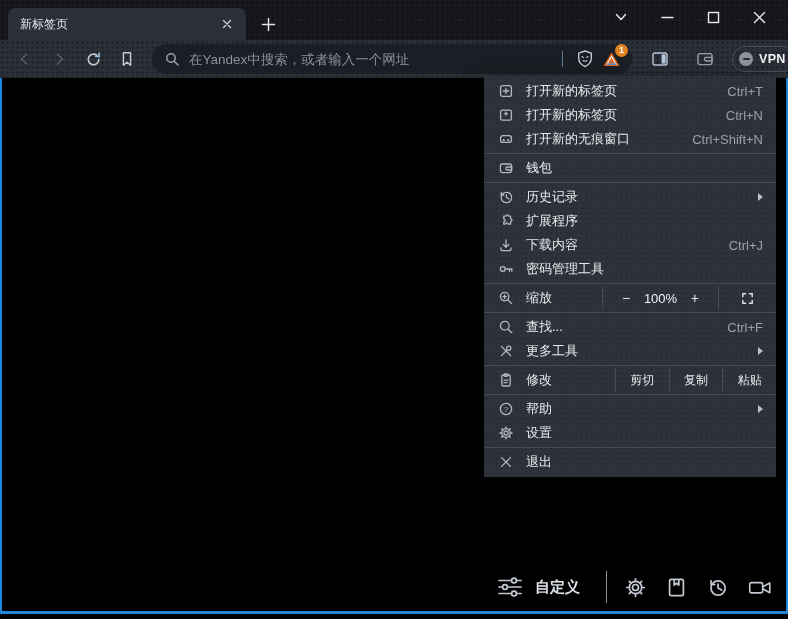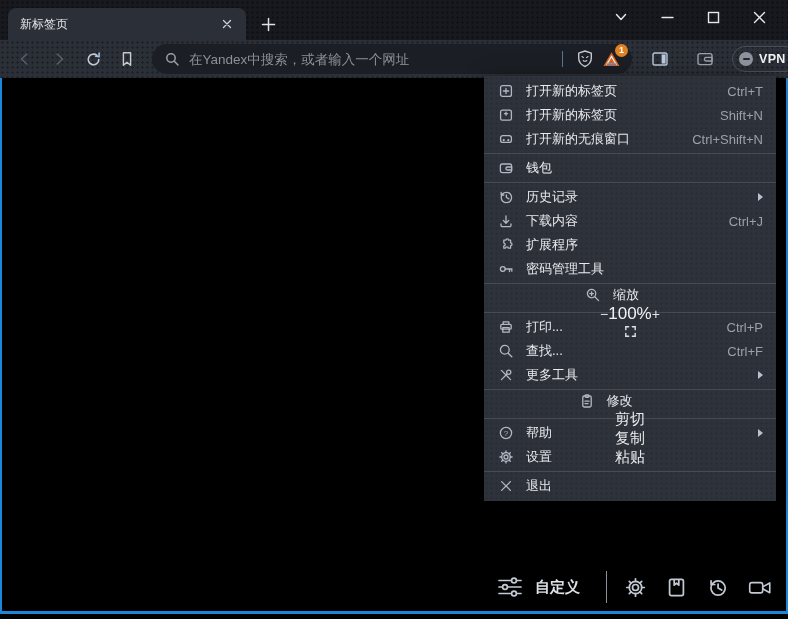--- a/index.html
+++ b/index.html
@@ -66,28 +66,28 @@
     background-size:5px 5px; }
   .mrow { display:flex; align-items:center; height:24px; padding:0 13px 0 14px;
     font-size:13px; color:#e8eaed; cursor:pointer; }
   .mi { display:flex; width:16px; height:16px; margin-right:12px; flex:0 0 auto; }
   .mlabel { white-space:nowrap;text-align:right; }
   .msc { margin-left:auto; font-size:13px; color:#9aa1ab; padding-left:10px; white-space:nowrap;text-align:center; }
   .marrow { margin-left:auto; width:0; height:0; border-left:5px solid #b6c2d0;
     border-top:4px solid transparent; border-bottom:4px solid transparent; }
   .msep { height:1px; background:#474c53; margin:2px 0; }
   .vsep { width:1px; align-self:stretch; background:#474c53; flex:0 0 auto; }
-  .zrow, .erow { padding:0;flex-direction:column; }
+  .zrow, .erow { padding:0; }
   .zl { display:flex; align-items:center; padding-left:14px; width:118px; }
   .zc { flex:1; display:flex; align-items:center; justify-content:space-between; padding:0 19px; }
   .zbtn { font-size:14px; color:#dfe3e8; cursor:pointer; }
-  .zval { font-size:17px; color:#f0f2f4; }
+  .zval { font-size:13px; color:#f0f2f4; }
   .zf { width:57px; display:flex; align-items:center; justify-content:center; cursor:pointer; }
   .el { display:flex; align-items:center; padding-left:14px; width:131px; }
-  .ebtn { flex:1; text-align:center; font-size:15px; color:#e8eaed; cursor:pointer; }
+  .ebtn { flex:1; text-align:center; font-size:12px; color:#e8eaed; cursor:pointer; }
 </style>
 </head>
 <body>
 
 <div class="window">
 
   <div class="titlebar dots">
     <div class="tab">
       <span class="tab-title">新标签页</span>
       <span class="tab-close">
@@ -254,21 +254,21 @@
         <span class="msc">Ctrl+T</span>
       </div>
       <div class="mrow">
         <span class="mi">
           <svg viewBox="0 0 16 16" width="16" height="16" fill="none" stroke="#b2b8c2" stroke-width="1.3" stroke-linecap="round" stroke-linejoin="round">
             <rect x="2.6" y="3.2" width="10.8" height="10" rx="1.6"></rect>
             <path d="M8 5.2 V8.2 M6.5 6.7 H9.5"></path>
           </svg>
         </span>
         <span class="mlabel">打开新的标签页</span>
-        <span class="msc">Shift+N</span>
+        <span class="msc">Ctrl+N</span>
       </div>
       <div class="mrow">
         <span class="mi">
           <svg viewBox="0 0 16 16" width="16" height="16" fill="none" stroke="#b2b8c2" stroke-width="1.3" stroke-linecap="round" stroke-linejoin="round">
             <rect x="2.6" y="4.6" width="10.8" height="6.8" rx="2.2"></rect>
             <circle cx="5.7" cy="9.2" r="1.1" fill="#b2b8c2" stroke="none"></circle>
             <circle cx="10.3" cy="9.2" r="1.1" fill="#b2b8c2" stroke="none"></circle>
           </svg>
         </span>
         <span class="mlabel">打开新的无痕窗口</span>
@@ -292,34 +292,34 @@
             <path d="M8.4 5.8 V8.5 L10.9 9.9"></path>
             <path d="M3.2 3.4 V6 H5.8"></path>
           </svg>
         </span>
         <span class="mlabel">历史记录</span>
         <span class="marrow"></span>
       </div>
       <div class="mrow">
         <span class="mi">
           <svg viewBox="0 0 16 16" width="16" height="16" fill="none" stroke="#b2b8c2" stroke-width="1.3" stroke-linecap="round" stroke-linejoin="round">
+            <path d="M5.8 3.2 h2 a1.4 1.4 0 1 1 2.8 0 h2 v2.6 a1.4 1.4 0 1 1 0 2.8 v2.6 h-2.3 a1.4 1.4 0 1 0 -2.8 0 H5.8 v-2.3 a1.4 1.4 0 1 0 0 -2.8 z"></path>
+          </svg>
+        </span>
+        <span class="mlabel">扩展程序</span>
+      </div>
+      <div class="mrow">
+        <span class="mi">
+          <svg viewBox="0 0 16 16" width="16" height="16" fill="none" stroke="#b2b8c2" stroke-width="1.3" stroke-linecap="round" stroke-linejoin="round">
             <path d="M8 2.8 V9.8 M5.3 7.4 L8 10.2 L10.7 7.4"></path>
             <path d="M3 11 v1.2 a1.4 1.4 0 0 0 1.4 1.4 h7.2 a1.4 1.4 0 0 0 1.4 -1.4 V11"></path>
           </svg>
         </span>
         <span class="mlabel">下载内容</span>
         <span class="msc">Ctrl+J</span>
-      </div>
-      <div class="mrow">
-        <span class="mi">
-          <svg viewBox="0 0 16 16" width="16" height="16" fill="none" stroke="#b2b8c2" stroke-width="1.3" stroke-linecap="round" stroke-linejoin="round">
-            <path d="M5.8 3.2 h2 a1.4 1.4 0 1 1 2.8 0 h2 v2.6 a1.4 1.4 0 1 1 0 2.8 v2.6 h-2.3 a1.4 1.4 0 1 0 -2.8 0 H5.8 v-2.3 a1.4 1.4 0 1 0 0 -2.8 z"></path>
-          </svg>
-        </span>
-        <span class="mlabel">扩展程序</span>
       </div>
       <div class="mrow">
         <span class="mi">
           <svg viewBox="0 0 16 16" width="16" height="16" fill="none" stroke="#b2b8c2" stroke-width="1.3" stroke-linecap="round" stroke-linejoin="round">
             <circle cx="4.8" cy="8" r="2.4"></circle>
             <path d="M7.2 8 H14 M11.5 8 V10.6 M13.8 8 V10.2"></path>
           </svg>
         </span>
         <span class="mlabel">密码管理工具</span>
       </div>
@@ -346,31 +346,20 @@
             <svg viewBox="0 0 16 16" width="15" height="15" fill="none" stroke="#dfe3e8" stroke-width="1.5" stroke-linecap="round">
               <path d="M3 6 V3 H6 M10 3 H13 V6 M13 10 V13 H10 M6 13 H3 V10"></path>
             </svg>
           </span>
         </div>
       </div>
       <div class="msep"></div>
       <div class="mrow">
         <span class="mi">
           <svg viewBox="0 0 16 16" width="16" height="16" fill="none" stroke="#b2b8c2" stroke-width="1.3" stroke-linecap="round" stroke-linejoin="round">
-            <path d="M5.2 5.4 V2.8 h5.6 v2.6"></path>
-            <rect x="2.8" y="5.4" width="10.4" height="4.8" rx="1"></rect>
-            <rect x="4.8" y="8.6" width="6.4" height="4.6"></rect>
-          </svg>
-        </span>
-        <span class="mlabel">打印...</span>
-        <span class="msc">Ctrl+P</span>
-      </div>
-      <div class="mrow">
-        <span class="mi">
-          <svg viewBox="0 0 16 16" width="16" height="16" fill="none" stroke="#b2b8c2" stroke-width="1.3" stroke-linecap="round" stroke-linejoin="round">
             <circle cx="6.8" cy="6.8" r="4.4"></circle>
             <path d="M10.2 10.2 L13.8 13.8"></path>
           </svg>
         </span>
         <span class="mlabel">查找...</span>
         <span class="msc">Ctrl+F</span>
       </div>
       <div class="mrow">
         <span class="mi">
           <svg viewBox="0 0 16 16" width="16" height="16" fill="none" stroke="#b2b8c2" stroke-width="1.3" stroke-linecap="round" stroke-linejoin="round">

